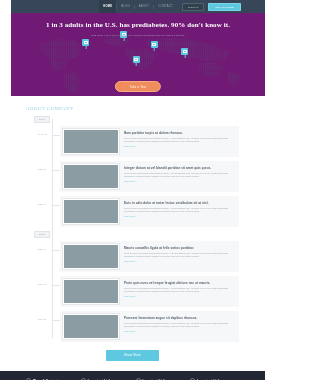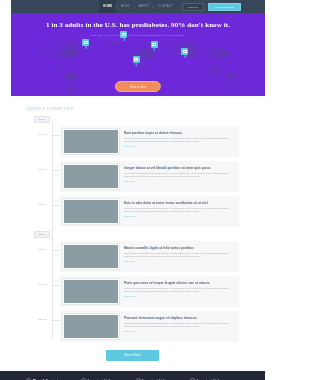--- a/index.html
+++ b/index.html
@@ -10,21 +10,21 @@
     overflow:hidden;
     font-size:3px;
     color:#555;
   }
   .page { width:265px; height:380px; position:relative; }
 
   
   .hero {
     position:relative;
     height:96px;
-    background:#6d28d9;
+    background:#701a75;
     overflow:hidden;
     margin-left:11px;
   }
   .topbar {
     position:relative;
     height:13px;
     background:#374658;
     display:flex;
     align-items:center;
     justify-content:center;

